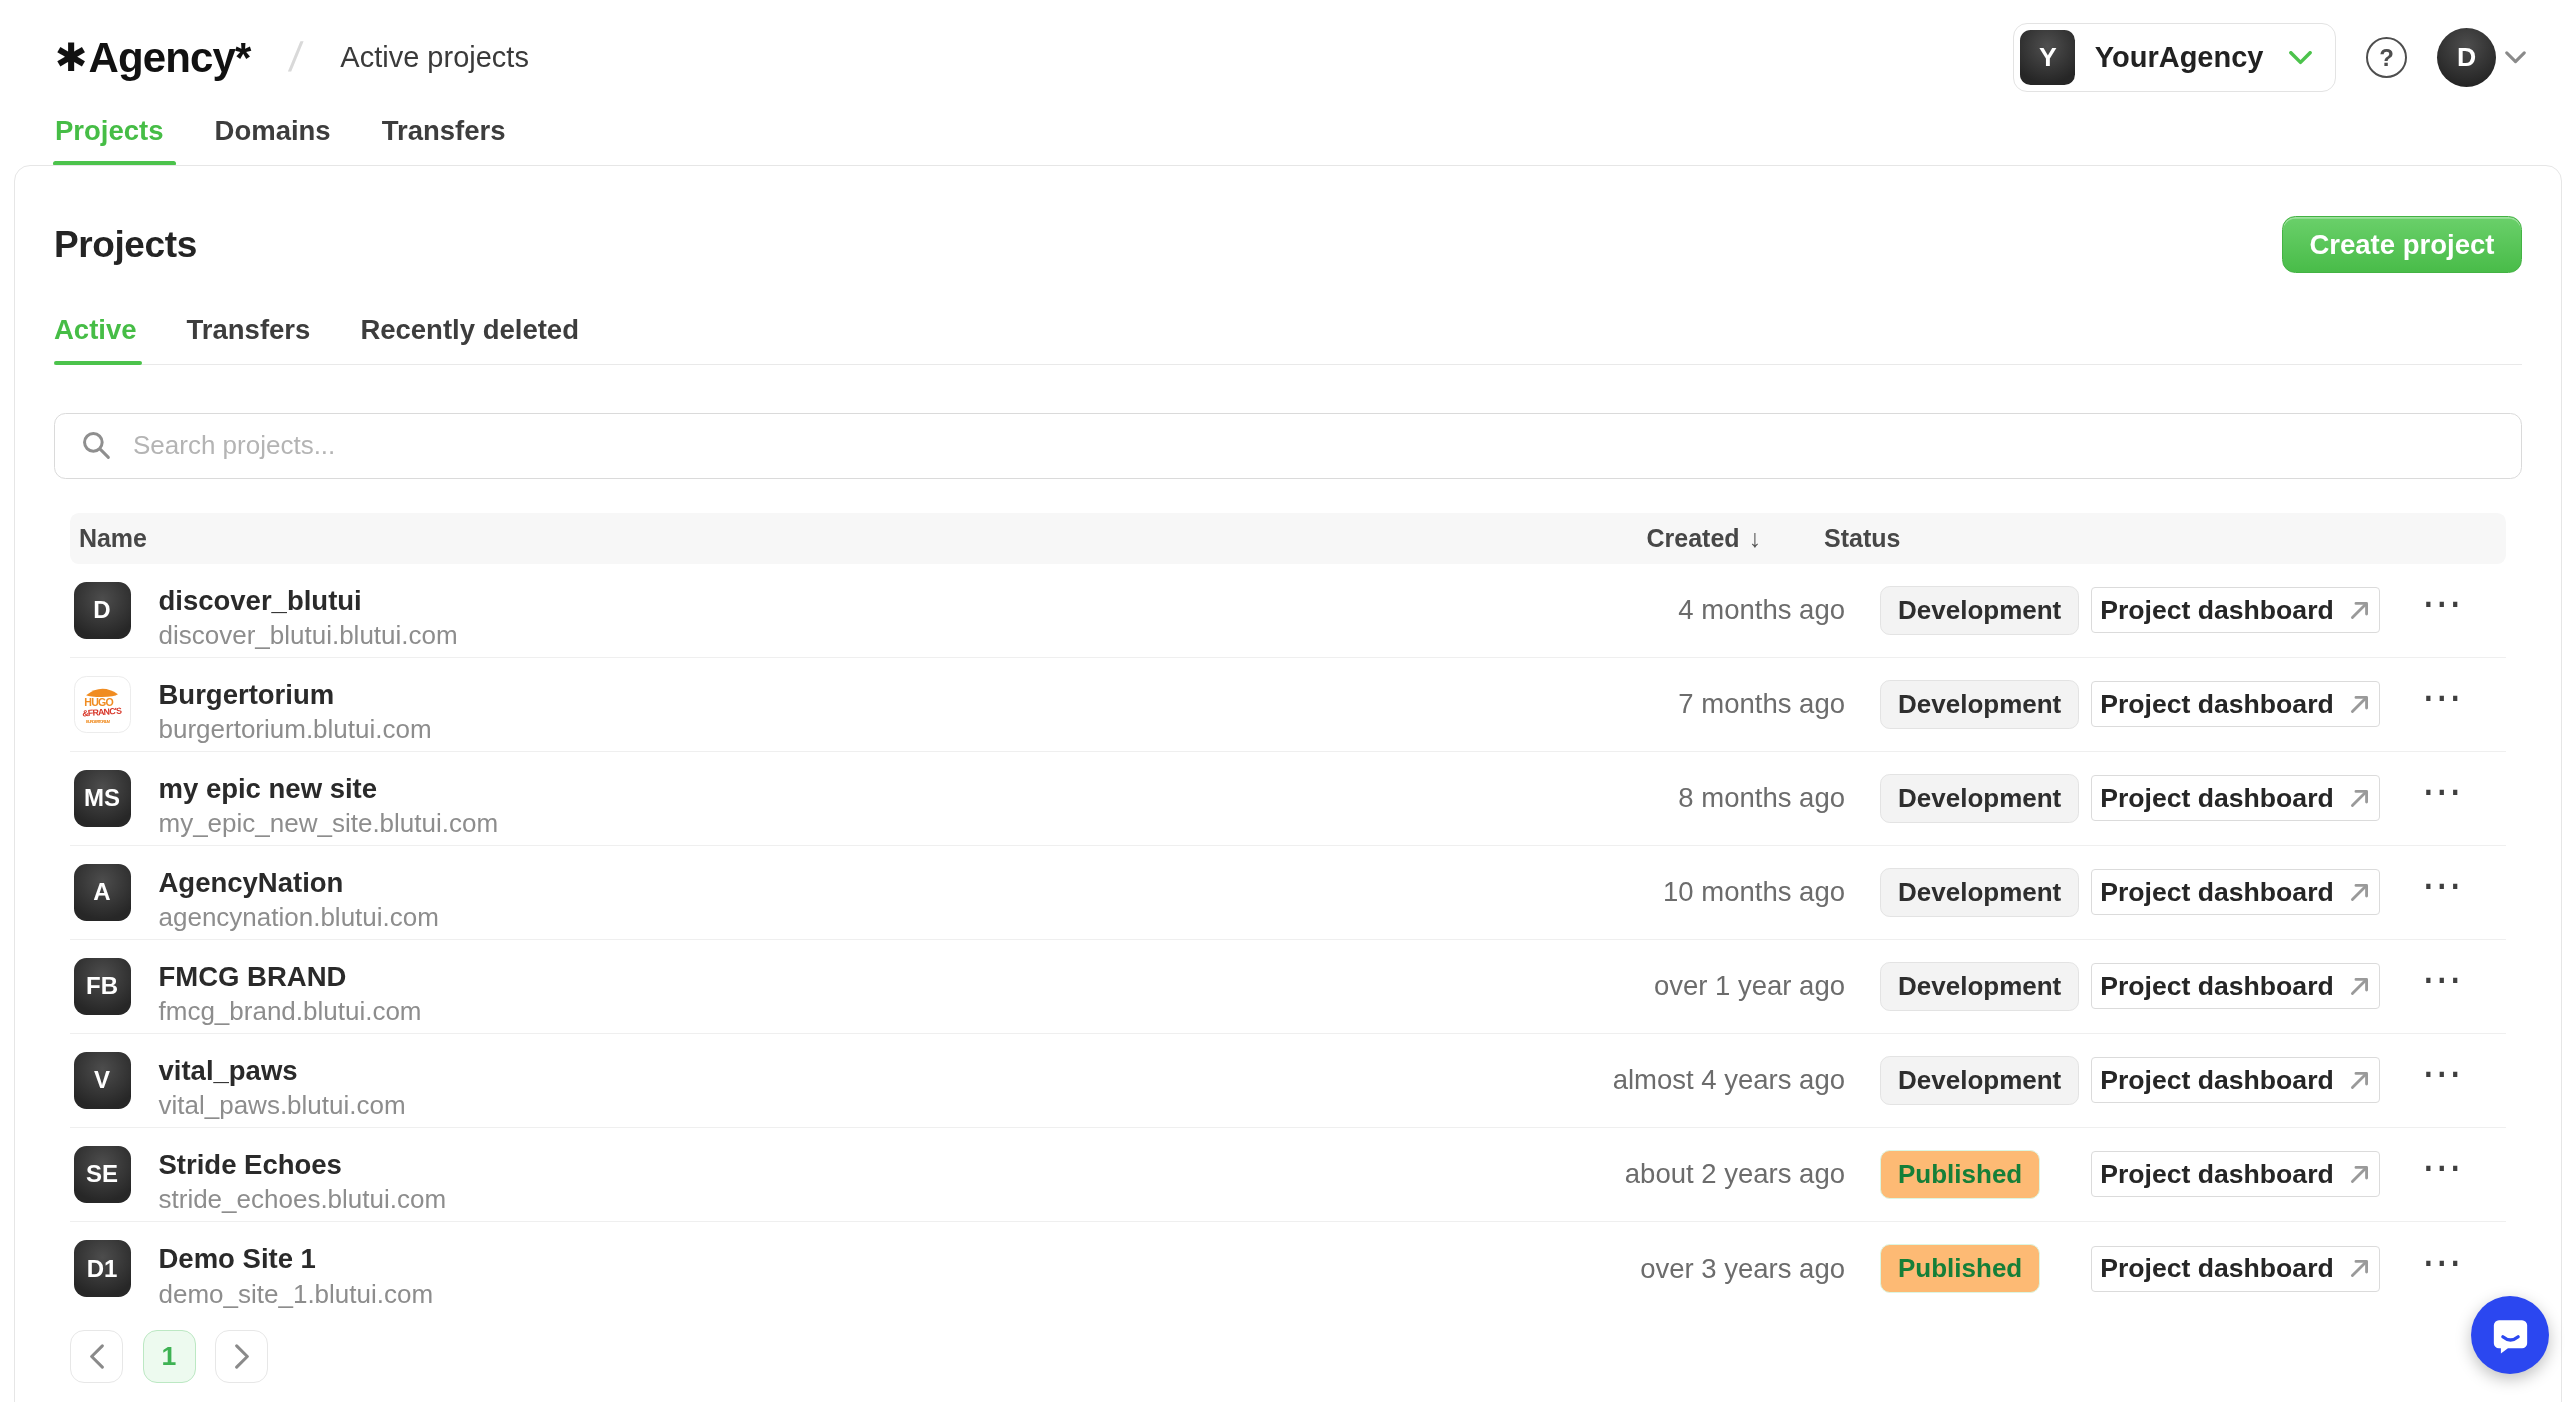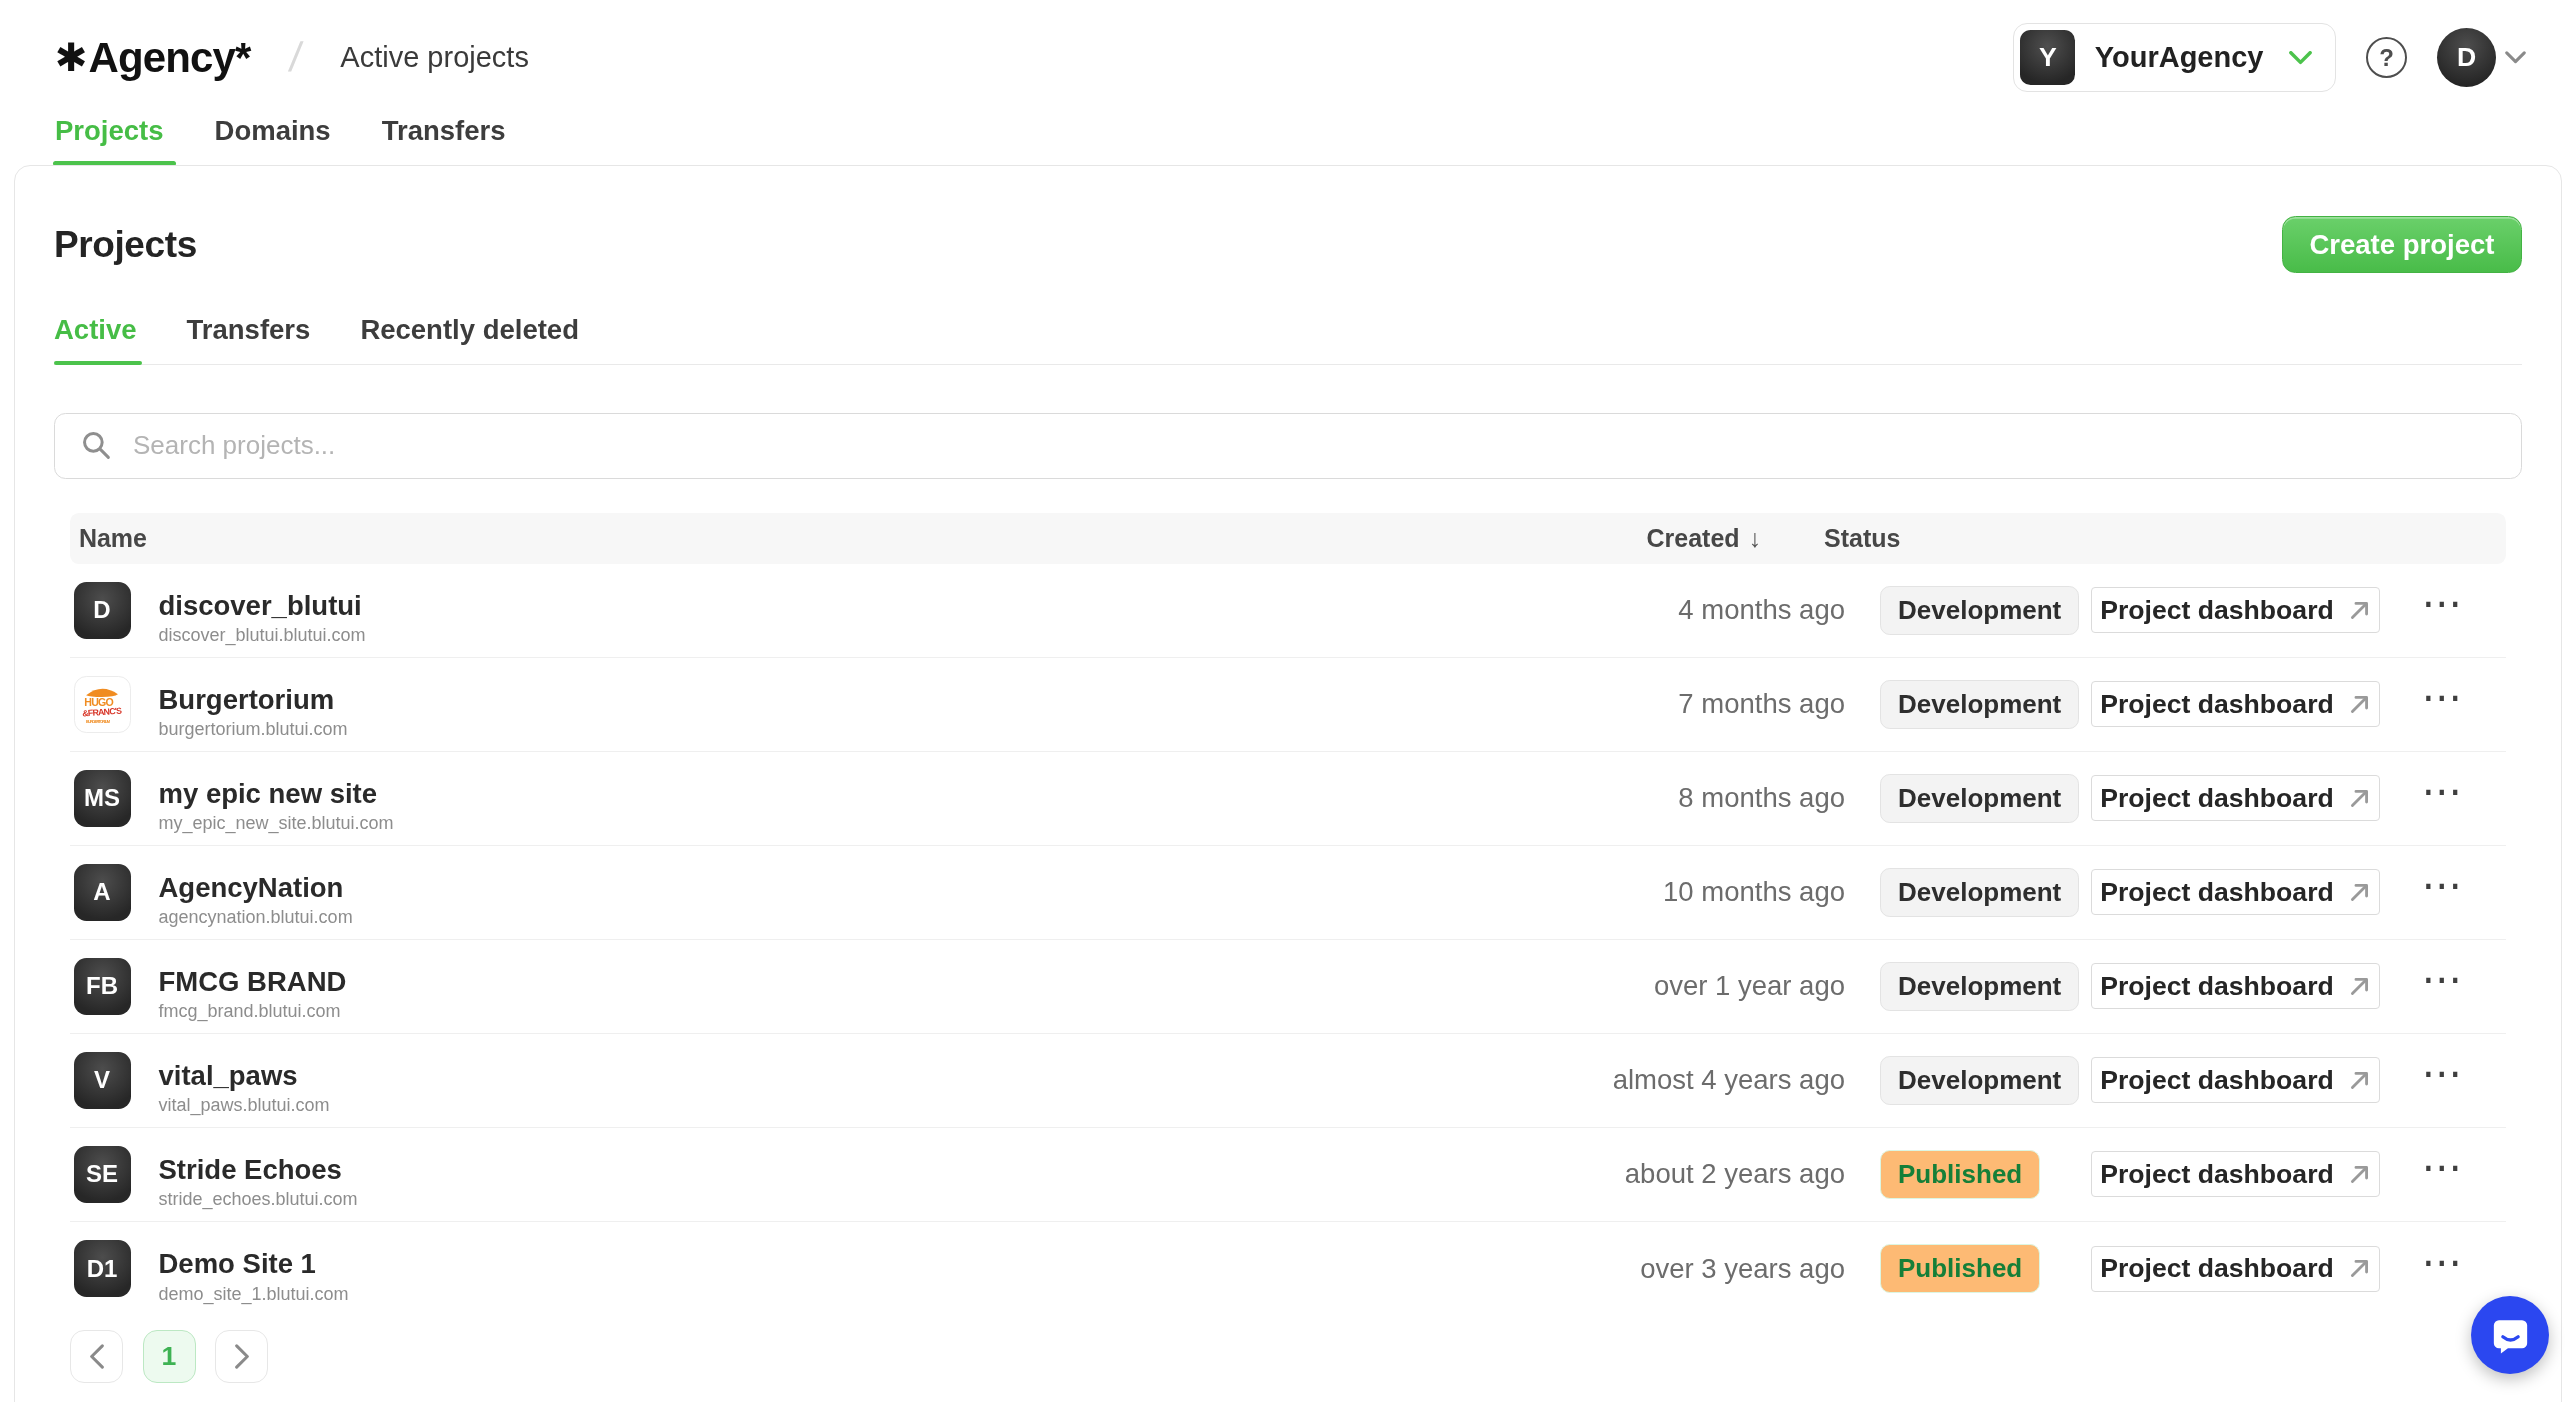--- a/index.html
+++ b/index.html
@@ -69,21 +69,21 @@
   .trow:last-child { border-bottom:none; }
 
   .name-cell { display:flex; align-items:center; gap:28px; padding-left:3.5px; }
   .proj-avatar { width:57px; height:57px; border-radius:12.4px; flex:0 0 57px; color:#fff;
     font-weight:600; font-size:24px; display:flex; align-items:center; justify-content:center;
     background:radial-gradient(circle at 50% 30%, #4d4d4d, #272727 78%); }
   .proj-avatar.logo { background:#fff; border:1.8px solid #ececec; }
   .proj-avatar .burger-logo { display:none; }
   .name-stack { display:flex; flex-direction:column; gap:3.5px;margin-top:16px; }
   .proj-name { font-size:27.5px; font-weight:700; color:#2a2a2a; }
-  .proj-domain { font-size:18px; color:#8d8d8d; }
+  .proj-domain { font-size:26px; color:#8d8d8d; }
 
   .created-cell { text-align:right; padding-right:35px; font-size:27.5px; color:#6c6c6c; }
 
   .status-badge { display:inline-block; font-size:26px; font-weight:600; padding:8px 17px;
     border-radius:9.8px; justify-self:start; }
   .status-badge.development { background:#f3f3f3; border:1.8px solid #e3e3e3; color:#2e2e2e; }
   .status-badge.published  { background:#fdba74; border:1.8px solid #dcf6e2; color:#157f38; }
 
   .dash-btn { height:46px; width:289px; border:1.8px solid #dbdbdb; border-radius:4px; background:#fff;
     display:flex; align-items:center; justify-content:center; gap:14px; font-size:26.6px; font-weight:600;

